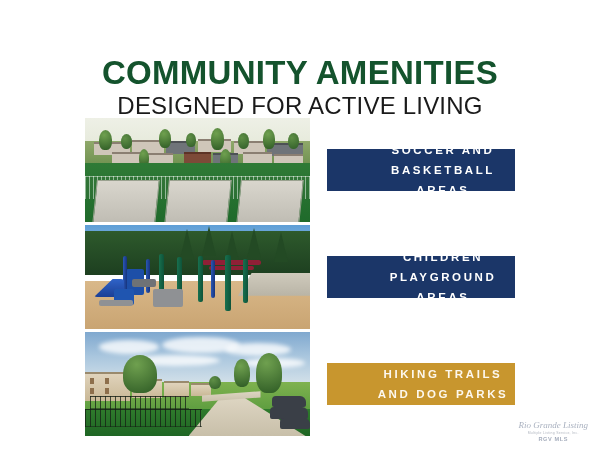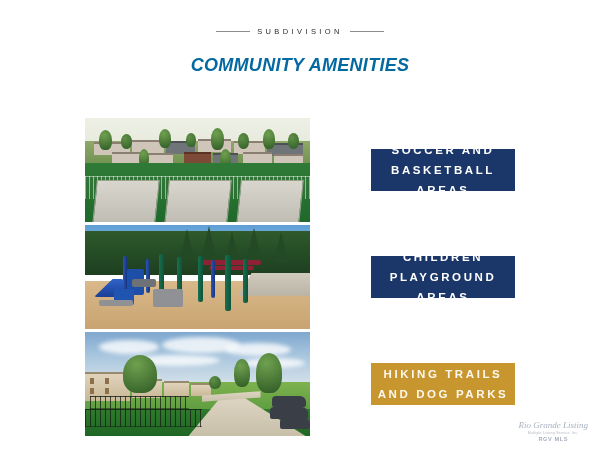--- a/index.html
+++ b/index.html
@@ -53,27 +53,26 @@
   }
 
   
   .headline {
     position: absolute;
     left: 0; right: 0;
     top: 56px;
     text-align: center;
   }
   .headline-1 {
-    font-size: 18px;
+    font-size: 33px;
     font-weight: bold;
     letter-spacing: 0.3px;
-    color: #0369a1;
+    color: #14532d;
     line-height: 1.06;
     white-space: nowrap;
-    font-style: italic;
   }
   .headline-2 {
     font-size: 24px;
     font-weight: 300;
     letter-spacing: 0.2px;
     color: #1a1a1a;
     line-height: 1.08;
     margin-top: 2px;
     white-space: nowrap;
   }
@@ -103,20 +102,21 @@
   .spacer { flex: 1 1 auto; }
 
   .label {
     width: 144px;
     flex: 0 0 auto;
     display: flex;
     align-items: center;
     justify-content: center;
     text-align: center;
     margin: 31px 0;
+    padding-left: 44px;
   }
   .label-text {
     color: #ffffff;
     font-size: 11.5px;
     font-weight: bold;
     letter-spacing: 2.6px;
     line-height: 1.75;
     padding: 0 6px;
     white-space: pre-line;
   }
@@ -295,29 +295,25 @@
     letter-spacing: .6px;
     color: #23365c;
     margin-top: 1px;
     white-space: nowrap;
   }
 </style>
 </head>
 <body>
 
 <div class="brand">
-  <div class="brand-sub-row">
-    <span class="brand-rule"></span>
-    <span class="brand-sub">SUBDIVISION</span>
-    <span class="brand-rule"></span>
-  </div>
 </div>
 
 <div class="headline">
   <div class="headline-1">COMMUNITY AMENITIES</div>
+  <div class="headline-2">DESIGNED FOR ACTIVE LIVING</div>
 </div>
 
 <div class="rows">
 
   <div class="row">
     <div class="thumb">
       <div class="sky-a"></div>
       <div class="grass-far"></div>
 
       <div class="roofline" style="left:4%;  top:23%; width:16%;"></div>

